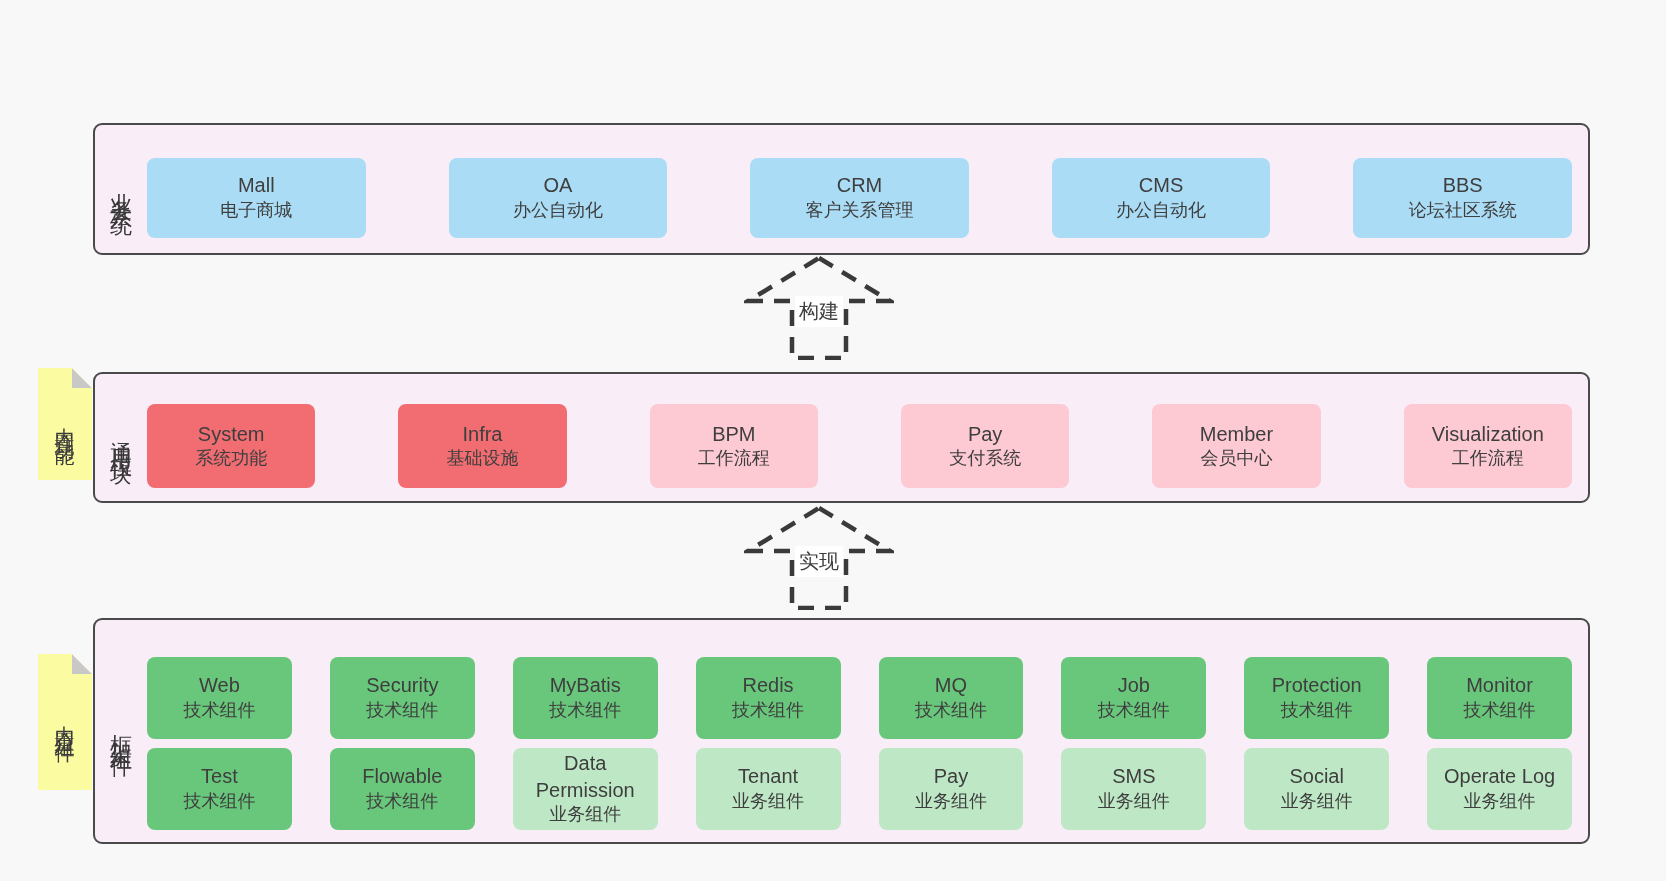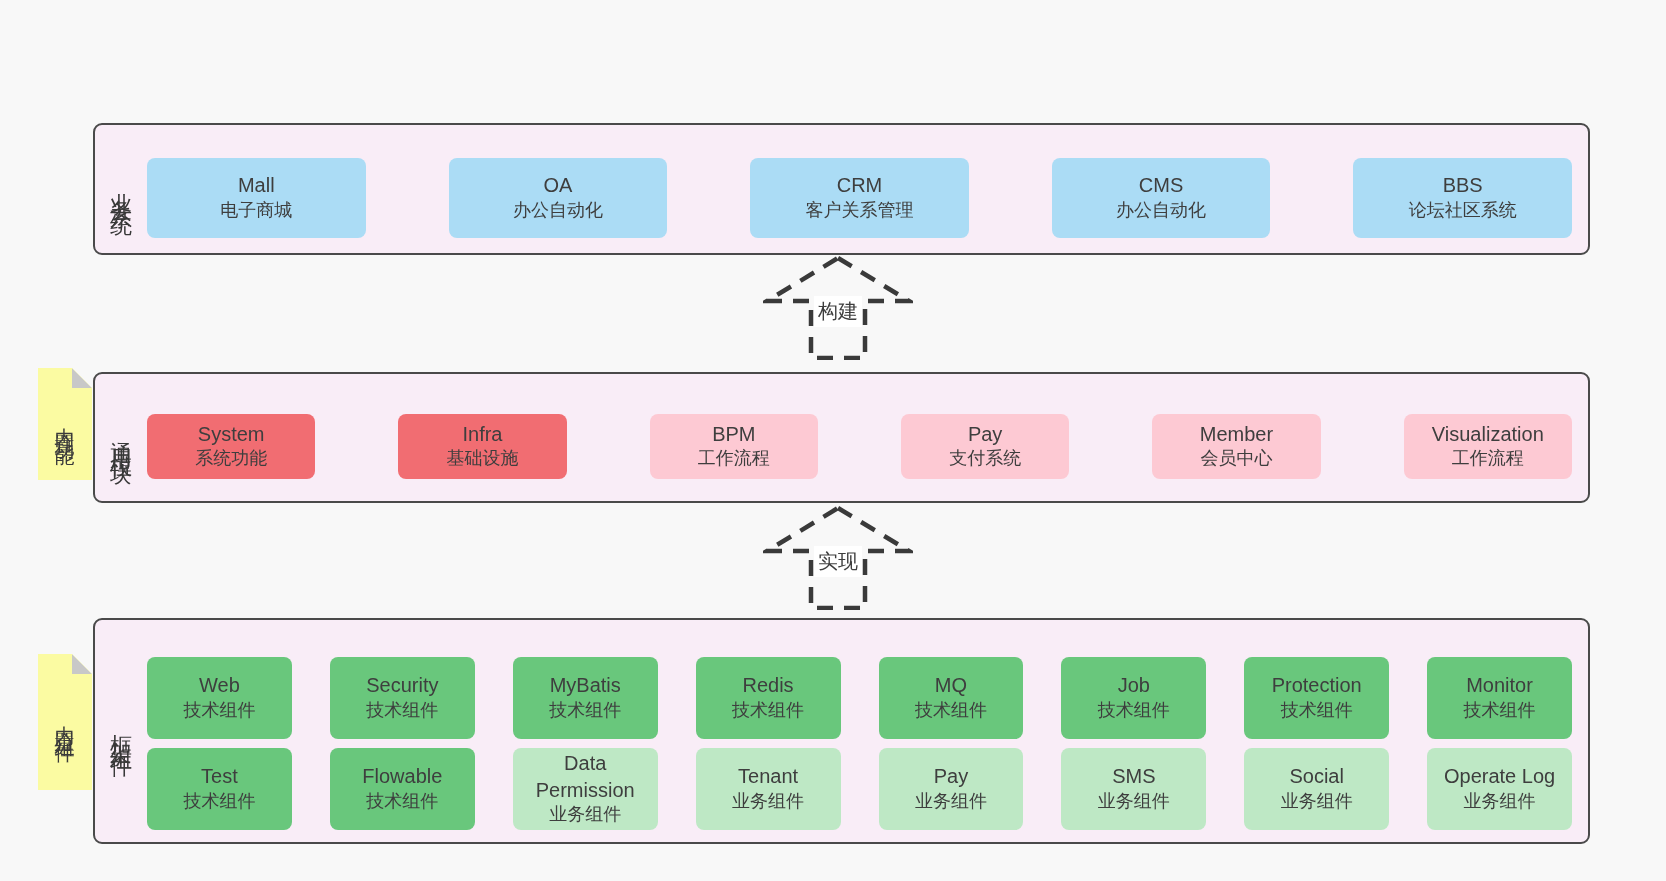--- a/index.html
+++ b/index.html
@@ -24,21 +24,21 @@
   }
   .boxes{flex:1;display:flex;align-items:center;gap:83px;padding-right:16px;margin-top:17px;}
   .rows{flex:1;display:flex;flex-direction:column;justify-content:center;gap:9px;padding-right:16px;margin-top:24px;}
   .row{display:flex;gap:38px;}
   .box{
     flex:1;border-radius:8px;display:flex;flex-direction:column;
     align-items:center;justify-content:center;text-align:center;
     font-size:20px;line-height:1.32;padding:2px 4px;box-sizing:border-box;
   }
   .panel1 .box{height:80px;}
-  .panel2 .box{height:65px;}
+  .panel2 .box{height:84px;}
   .row .box{height:82px;}
   .box .zh{font-size:18px;}
   .c-blue{background:#abdcf5;}
   .c-red{background:#f16d72;}
   .c-pink{background:#fdc9d3;justify-content:center;}
   .c-green{background:#69c77c;}
   .c-lgreen{background:#bee8c5;}
   
   .sticky{
     position:absolute;left:38px;width:54px;background:#fbfba2;z-index:0;
@@ -49,21 +49,21 @@
   .sticky2{top:654px;height:136px;}
   .sticky .fold{
     position:absolute;top:0;right:0;width:20px;height:20px;background:#c8c8c8;
     clip-path:polygon(0 0,100% 100%,0 100%);
   }
   .sticky .vtext{
     writing-mode:vertical-rl;text-orientation:upright;
     font-size:20px;letter-spacing:6px;line-height:1;color:#3a3a3a;
   }
   
-  .arrow{position:absolute;width:150px;height:104px;left:763px;}
+  .arrow{position:absolute;width:150px;height:104px;left:744px;}
   .arrow1{top:256px;}
   .arrow2{top:506px;text-align:center;}
   .arrow svg{display:block;}
   .arrow polygon{
     fill:#f8f8f8;stroke:#3a3a3a;stroke-width:4.5;stroke-dasharray:16 11;
   }
   .arrow .lbl{
     position:absolute;left:50%;top:40px;transform:translateX(-50%);
     background:#ffffff;padding:2px 4px;font-size:20px;color:#3e3e3e;white-space:nowrap;
   }

